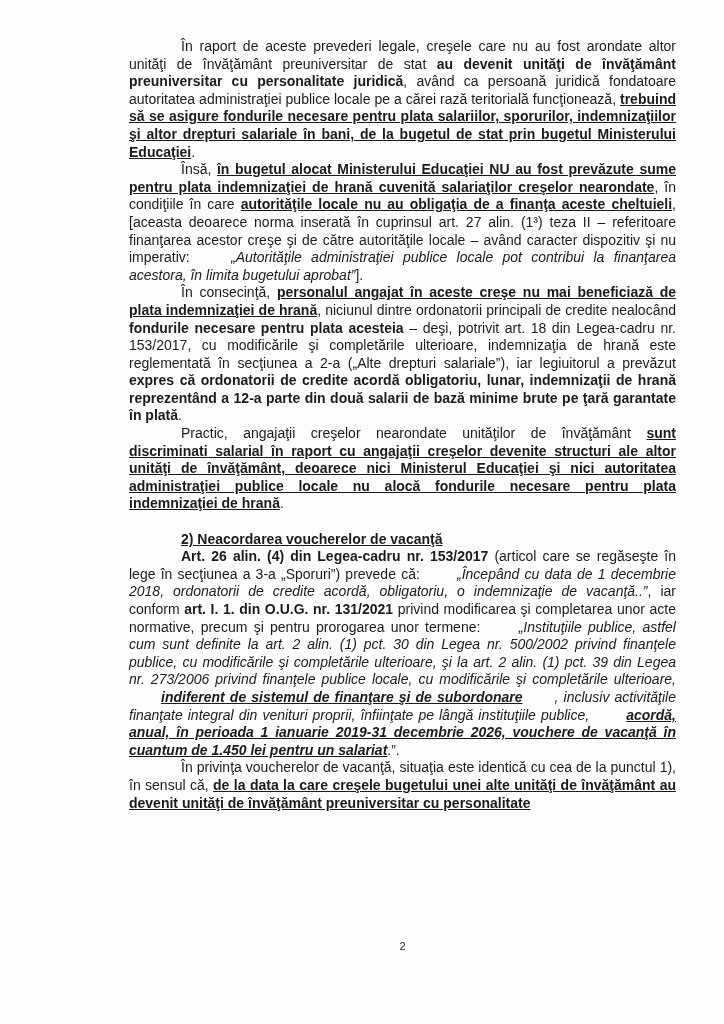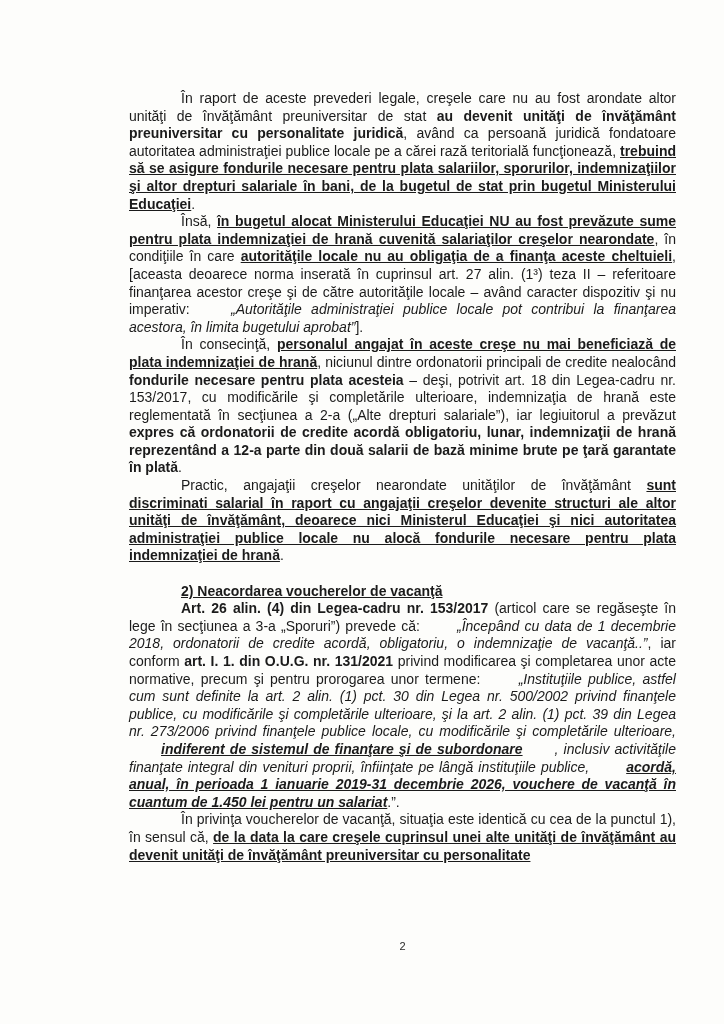--- a/index.html
+++ b/index.html
@@ -6,21 +6,21 @@
     margin: 0;
     padding: 0;
     background: #ffffff;
   }
   .page {
     position: relative;
     width: 724px;
     height: 1024px;
     background: #fdfdfb;
     box-sizing: border-box;
-    padding: 90px 48px 0 129px;
+    padding: 38px 48px 0 129px;
     font-family: "Liberation Sans", sans-serif;
     font-size: 14px;
     line-height: 17.6px;
     color: #1b1b1b;
     overflow: hidden;
   }
   .para {
     margin: 0;
     text-align: justify;
     text-indent: 52px;
@@ -46,16 +46,16 @@
 <body>
 
 <div class="page">
   <div>
       <p class="para"><span>În raport de aceste prevederi legale, creşele care nu au fost arondate altor unităţi de învăţământ preuniversitar de stat </span><span class="b">au devenit unităţi de învăţământ preuniversitar cu personalitate juridică</span><span>, având ca persoană juridică fondatoare autoritatea administraţiei publice locale pe a cărei rază teritorială funcţionează, </span><span class="b u">trebuind să se asigure fondurile necesare pentru plata salariilor, sporurilor, indemnizaţiilor şi altor drepturi salariale în bani, de la bugetul de stat prin bugetul Ministerului Educaţiei</span><span>.</span></p>
       <p class="para"><span>Însă, </span><span class="b u">în bugetul alocat Ministerului Educaţiei NU au fost prevăzute sume pentru plata indemnizaţiei de hrană cuvenită salariaţilor creşelor nearondate</span><span>, în condiţiile în care </span><span class="b u">autorităţile locale nu au obligaţia de a finanţa aceste cheltuieli</span><span>, [aceasta deoarece norma inserată în cuprinsul art. 27 alin. (1³) teza II – referitoare finanţarea acestor creşe şi de către autorităţile locale – având caracter dispozitiv şi nu imperativ: </span><span class="i">„Autorităţile administraţiei publice locale pot contribui la finanţarea acestora, în limita bugetului aprobat”</span><span>].</span></p>
       <p class="para"><span>În consecinţă, </span><span class="b u">personalul angajat în aceste creşe nu mai beneficiază de plata indemnizaţiei de hrană</span><span>, niciunul dintre ordonatorii principali de credite nealocând </span><span class="b">fondurile necesare pentru plata acesteia</span><span> – deşi, potrivit art. 18 din Legea-cadru nr. 153/2017, cu modificările şi completările ulterioare, indemnizaţia de hrană este reglementată în secţiunea a 2-a („Alte drepturi salariale”), iar legiuitorul a prevăzut </span><span class="b">expres că ordonatorii de credite acordă obligatoriu, lunar, indemnizaţii de hrană reprezentând a 12-a parte din două salarii de bază minime brute pe ţară garantate în plată</span><span>.</span></p>
       <p class="para"><span>Practic, angajaţii creşelor nearondate unităţilor de învăţământ </span><span class="b u">sunt discriminati salarial în raport cu angajaţii creşelor devenite structuri ale altor unităţi de învăţământ, deoarece nici Ministerul Educaţiei şi nici autoritatea administraţiei publice locale nu alocă fondurile necesare pentru plata indemnizaţiei de hrană</span><span>.</span></p>
       <p class="para heading"><span class="b u">2) Neacordarea voucherelor de vacanţă</span></p>
       <p class="para"><span class="b">Art. 26 alin. (4) din Legea-cadru nr. 153/2017</span><span> (articol care se regăseşte în lege în secţiunea a 3-a „Sporuri”) prevede că: </span><span class="i">„Începând cu data de 1 decembrie 2018, ordonatorii de credite acordă, obligatoriu, o indemnizaţie de vacanţă..”</span><span>, iar conform </span><span class="b">art. I. 1. din O.U.G. nr. 131/2021</span><span> privind modificarea şi completarea unor acte normative, precum şi pentru prorogarea unor termene: </span><span class="i">„Instituţiile publice, astfel cum sunt definite la art. 2 alin. (1) pct. 30 din Legea nr. 500/2002 privind finanţele publice, cu modificările şi completările ulterioare, şi la art. 2 alin. (1) pct. 39 din Legea nr. 273/2006 privind finanţele publice locale, cu modificările şi completările ulterioare, </span><span class="b i u">indiferent de sistemul de finanţare şi de subordonare</span><span class="i">, inclusiv activităţile finanţate integral din venituri proprii, înfiinţate pe lângă instituţiile publice, </span><span class="b i u">acordă, anual, în perioada 1 ianuarie 2019-31 decembrie 2026, vouchere de vacanţă în cuantum de 1.450 lei pentru un salariat</span><span>.”.</span></p>
-      <p class="para"><span>În privinţa voucherelor de vacanţă, situaţia este identică cu cea de la punctul 1), în sensul că, </span><span class="b u">de la data la care creşele cuprinsul unei alte unităţi de învăţământ au devenit unităţi de învăţământ preuniversitar cu personalitate</span></p>
+      <p class="para"><span>În privinţa voucherelor de vacanţă, situaţia este identică cu cea de la punctul 1), în sensul că, </span><span class="b u">de la data la care creşele bugetului unei alte unităţi de învăţământ au devenit unităţi de învăţământ preuniversitar cu personalitate</span></p>
     </div>
   <div class="page-number">2</div>
 </div>
 
 </body></html>

